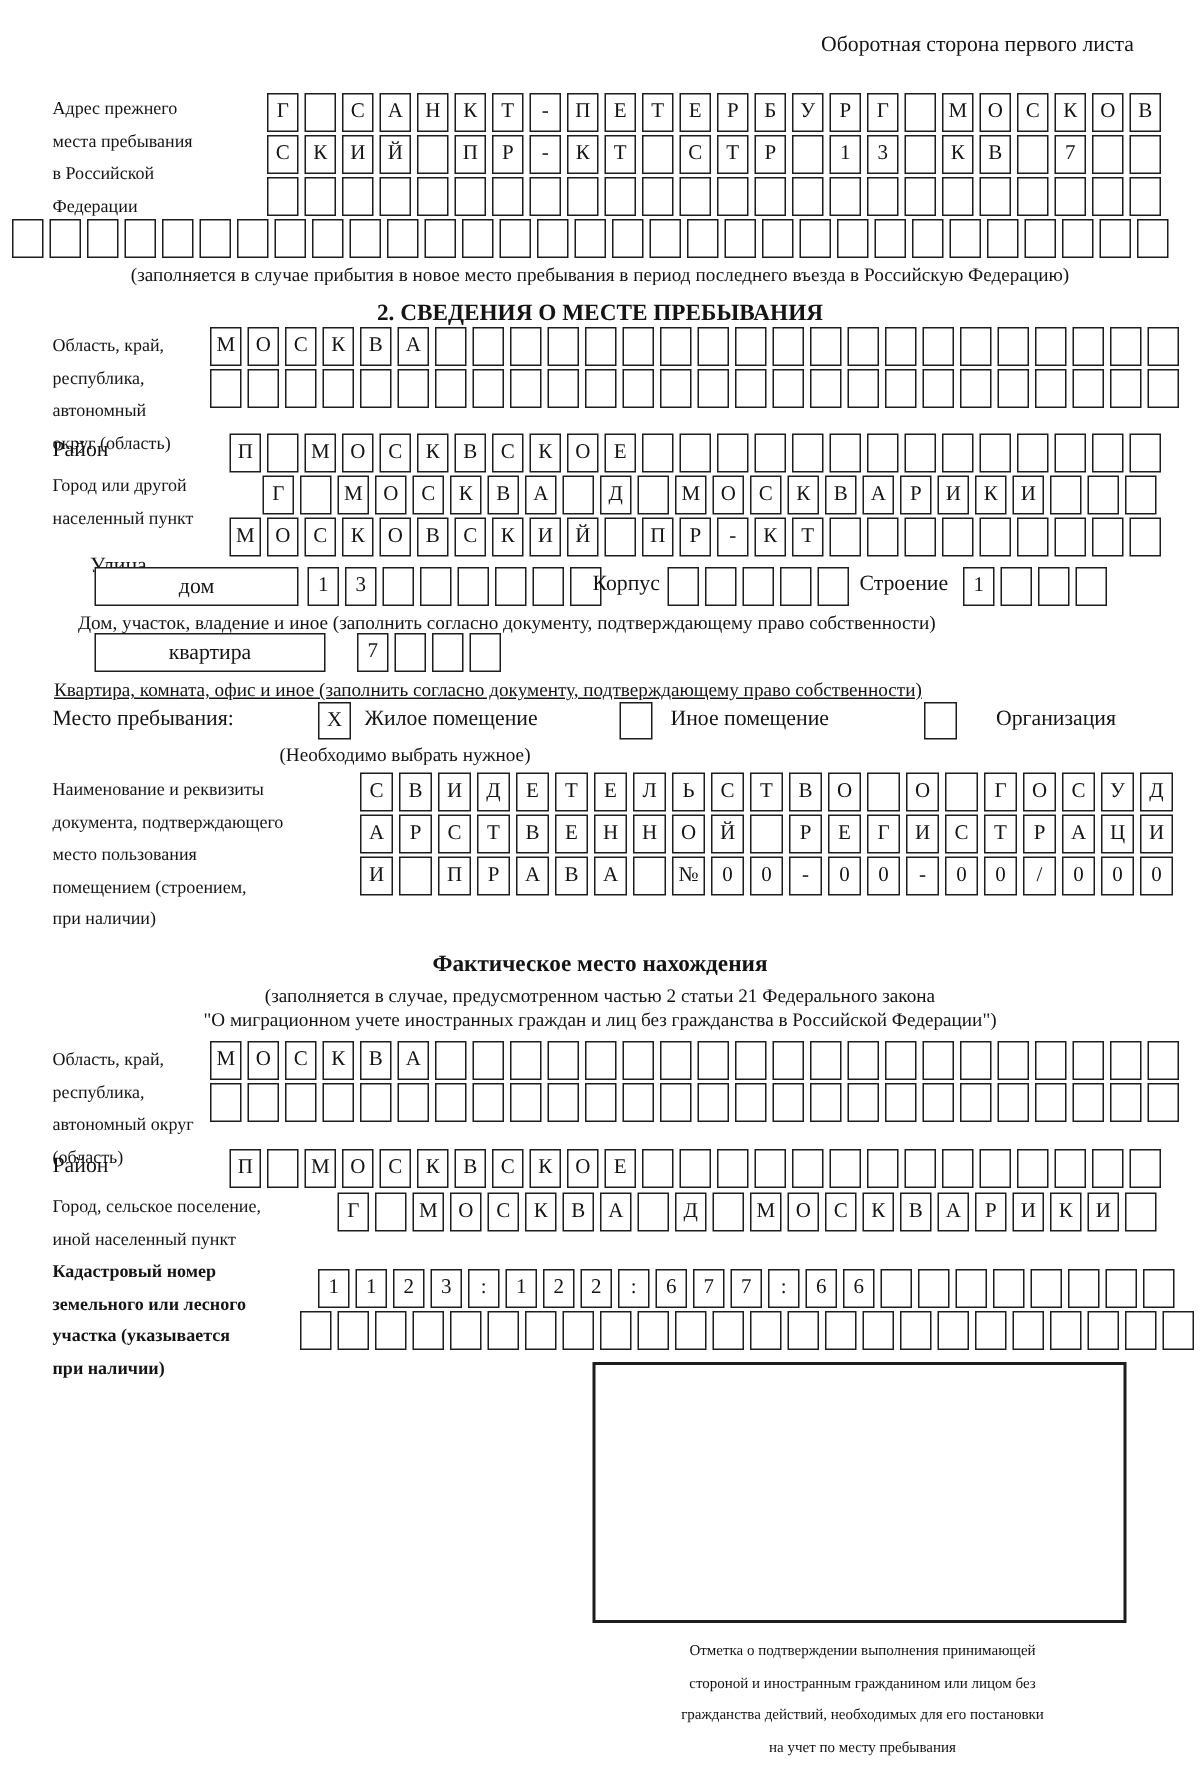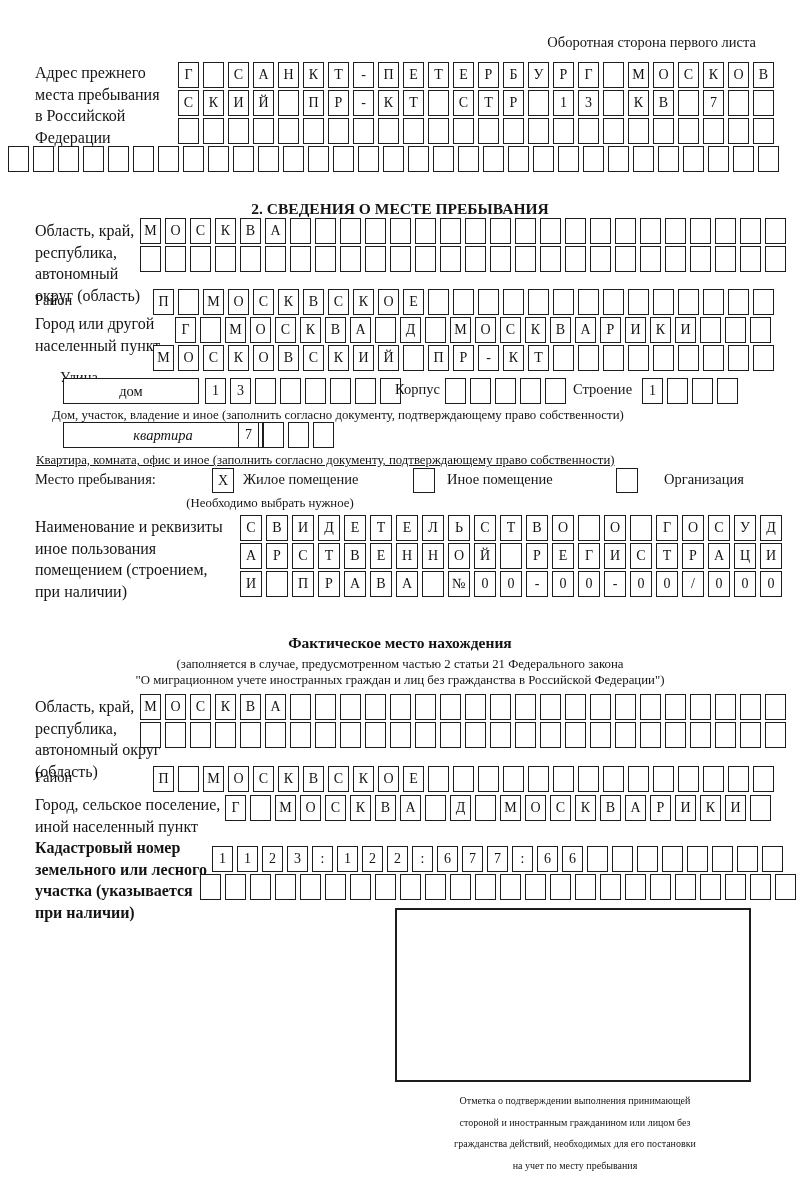--- a/index.html
+++ b/index.html
@@ -7,42 +7,42 @@
     position:relative;width:800px;height:1180px;background:#ffffff;
     font-family:"Liberation Serif", serif;color:#141414;overflow:hidden;
   }
   .boxrow{position:absolute;display:flex;gap:4px;}
   .cell{
     width:21px;height:26px;border:1.6px solid #1d1d1d;box-sizing:border-box;
     display:flex;align-items:center;justify-content:center;
     font-size:14px;line-height:1;background:#fff;
   }
   .boxrow.wide .cell{width:22px;}
-  .lblblock{position:absolute;font-size:16px;line-height:21.5px;white-space:nowrap;}
+  .lblblock{position:absolute;font-size:12px;line-height:21.5px;white-space:nowrap;}
   .lbl{position:absolute;font-size:14.5px;white-space:nowrap;}
   .cap{position:absolute;font-size:12.8px;white-space:nowrap;}
   .center{left:0;width:800px;text-align:center;white-space:normal;}
   .title{position:absolute;left:0;width:800px;text-align:center;font-weight:bold;font-size:15.5px;}
   .widebox{
     position:absolute;height:26px;border:1.7px solid #1d1d1d;box-sizing:border-box;
     display:flex;align-items:center;justify-content:center;font-size:14.5px;background:#fff;
   }
   .checkcell{
     position:absolute;width:22px;height:25px;border:1.6px solid #1d1d1d;box-sizing:border-box;
     display:flex;align-items:center;justify-content:center;font-size:14px;background:#fff;
   }
   .stamp{position:absolute;border:2px solid #1d1d1d;background:#fff;box-sizing:border-box;}
   .stampcap{position:absolute;font-size:10px;line-height:21.5px;text-align:center;}
 </style>
 </head>
 <body>
 
 <div class="page">
 
-  <div class="lbl" style="top:34px;right:44px;">Оборотная сторона первого листа</div>
+  <div class="lbl" style="top:22px;right:44px;">Оборотная сторона первого листа</div>
 
   <div class="lblblock" style="left:35px;top:62px;">
     <div>Адрес прежнего</div>
     <div>места пребывания</div>
     <div>в Российской</div>
     <div>Федерации</div>
   </div>
   <div class="boxrow" style="left:178px;top:62px;">
       <span class="cell">Г</span>
       <span class="cell"></span>
@@ -147,20 +147,21 @@
       <span class="cell"></span>
       <span class="cell"></span>
       <span class="cell"></span>
       <span class="cell"></span>
       <span class="cell"></span>
       <span class="cell"></span>
       <span class="cell"></span>
       <span class="cell"></span>
       <span class="cell"></span>
     </div>
+  <div class="cap center" style="top:176px;">(заполняется в случае прибытия в новое место пребывания в период последнего въезда в Российскую Федерацию)</div>
 
   <div class="title" style="top:200px;">2. СВЕДЕНИЯ О МЕСТЕ ПРЕБЫВАНИЯ</div>
 
   <div class="lblblock" style="left:35px;top:220px;">
     <div>Область, край,</div>
     <div>республика,</div>
     <div>автономный</div>
     <div>округ (область)</div>
   </div>
   <div class="boxrow" style="left:140px;top:218px;">
@@ -330,41 +331,42 @@
     </div>
   <div class="lbl" style="left:573px;top:381px;">Строение</div>
   <div class="boxrow" style="left:642px;top:378px;">
       <span class="cell">1</span>
       <span class="cell"></span>
       <span class="cell"></span>
       <span class="cell"></span>
     </div>
   <div class="cap" style="left:52px;top:408px;">Дом, участок, владение и иное (заполнить согласно документу, подтверждающему право собственности)</div>
 
-  <div class="widebox" style="left:63px;top:422px;width:200px;font-style:italic;">квартира</div>
+  <div class="widebox" style="left:63px;top:422px;width:154px;">квартира</div>
   <div class="boxrow" style="left:238px;top:422px;">
       <span class="cell">7</span>
       <span class="cell"></span>
       <span class="cell"></span>
       <span class="cell"></span>
     </div>
   <div class="cap" style="left:36px;top:453px;text-decoration:underline;">Квартира, комната, офис и иное (заполнить согласно документу, подтверждающему право собственности)</div>
 
   <div class="lbl" style="left:35px;top:471px;">Место пребывания:</div>
   <div class="checkcell" style="left:212px;top:468px;">X</div>
   <div class="lbl" style="left:243px;top:471px;">Жилое помещение</div>
   <div class="checkcell" style="left:413px;top:468px;"></div>
   <div class="lbl" style="left:447px;top:471px;">Иное помещение</div>
   <div class="checkcell" style="left:616px;top:468px;"></div>
   <div class="lbl" style="left:664px;top:471px;">Организация</div>
   <div class="cap" style="left:90px;top:496px;width:360px;text-align:center;">(Необходимо выбрать нужное)</div>
 
   <div class="lblblock" style="left:35px;top:516px;">
     <div>Наименование и реквизиты</div>
-    <div>иное пользования</div>
+    <div>документа, подтверждающего</div>
+    <div>место пользования</div>
     <div>помещением (строением,</div>
     <div>при наличии)</div>
   </div>
   <div class="boxrow wide" style="left:240px;top:515px;">
       <span class="cell">С</span>
       <span class="cell">В</span>
       <span class="cell">И</span>
       <span class="cell">Д</span>
       <span class="cell">Е</span>
       <span class="cell">Т</span>

